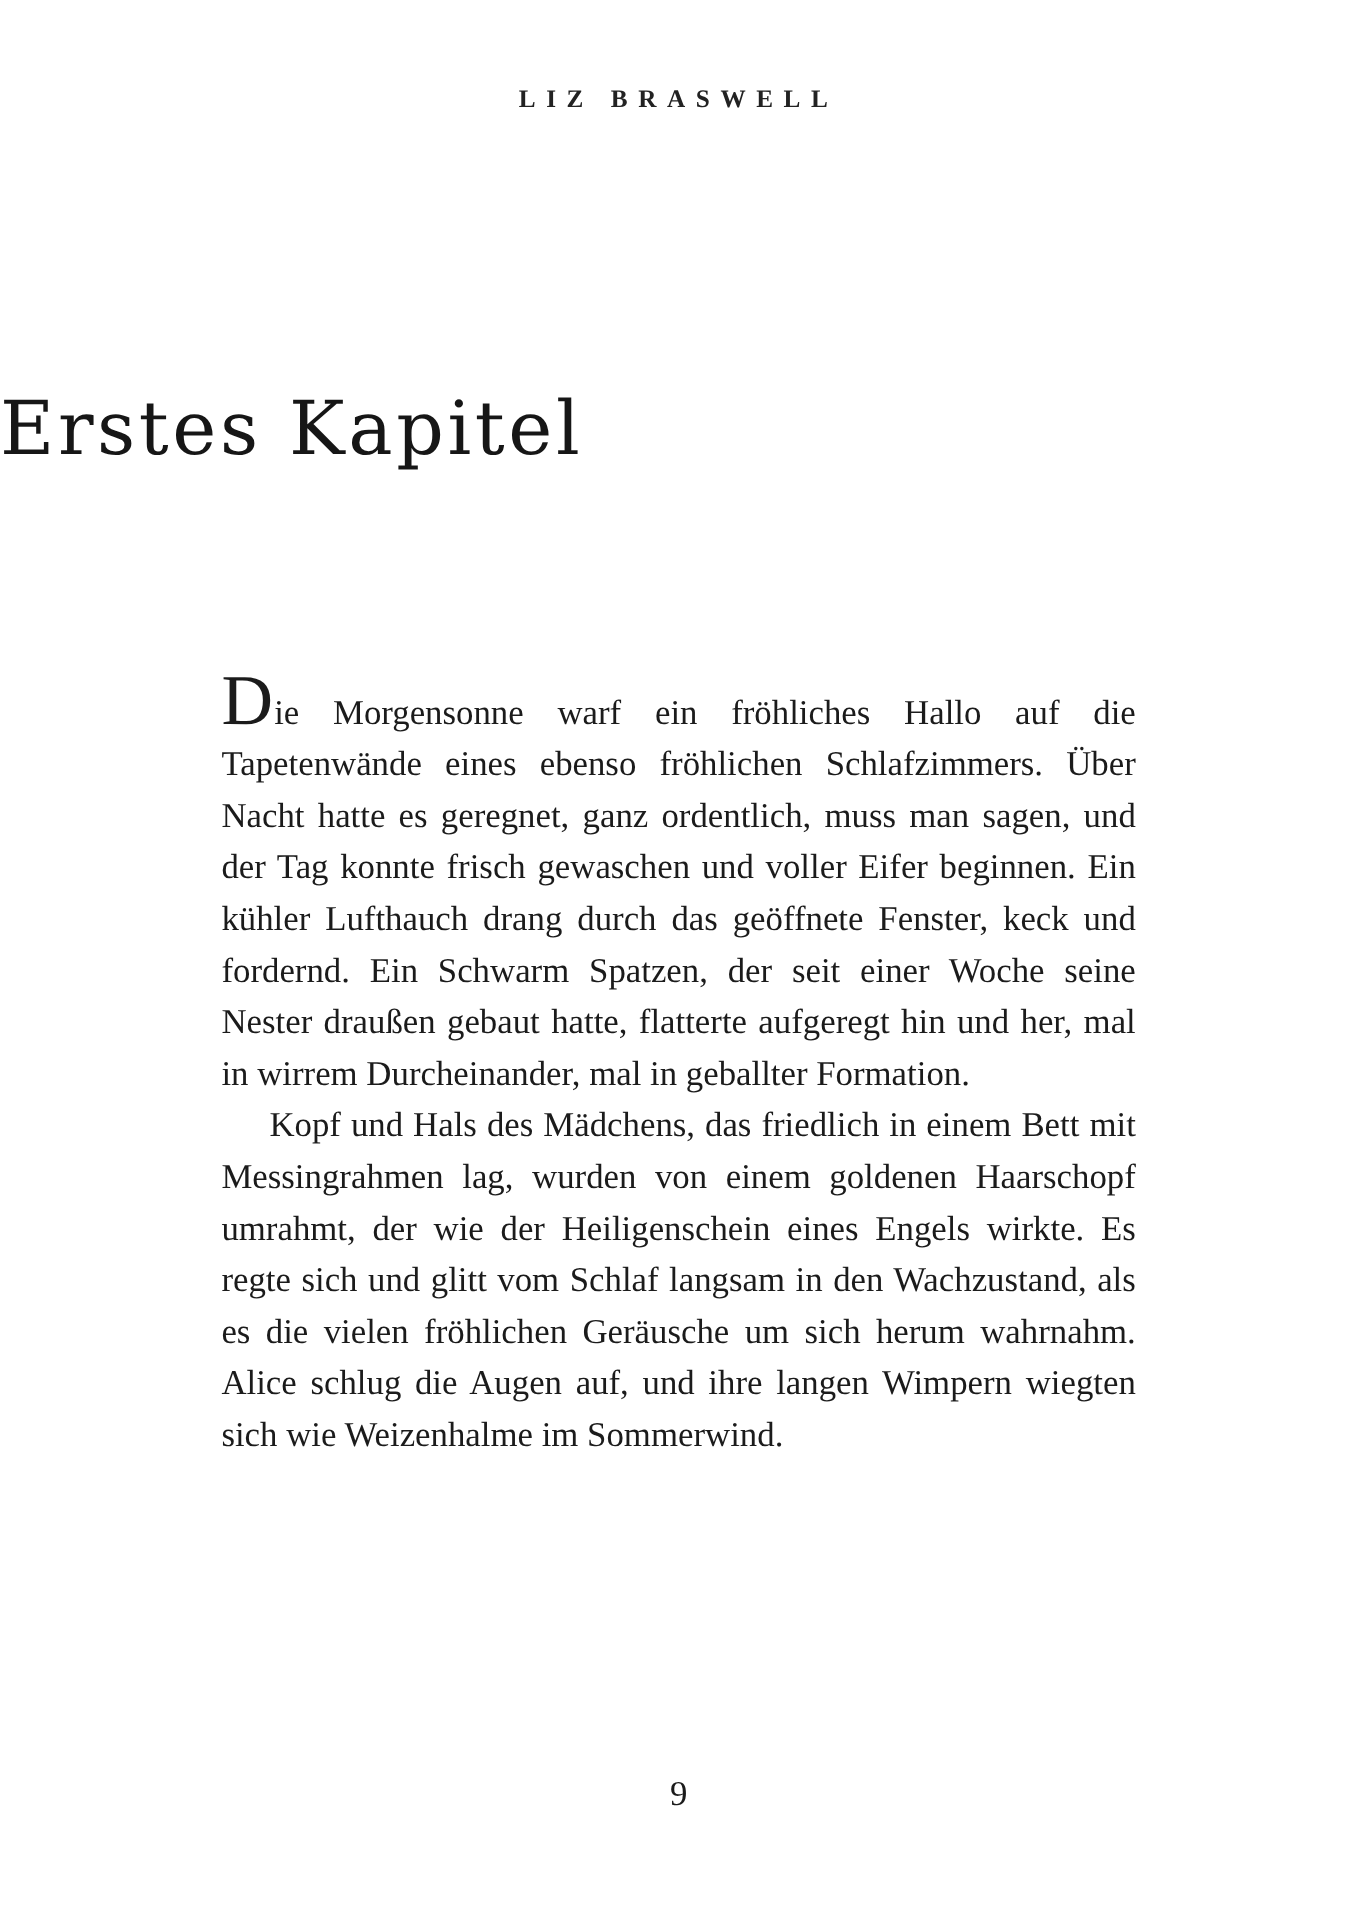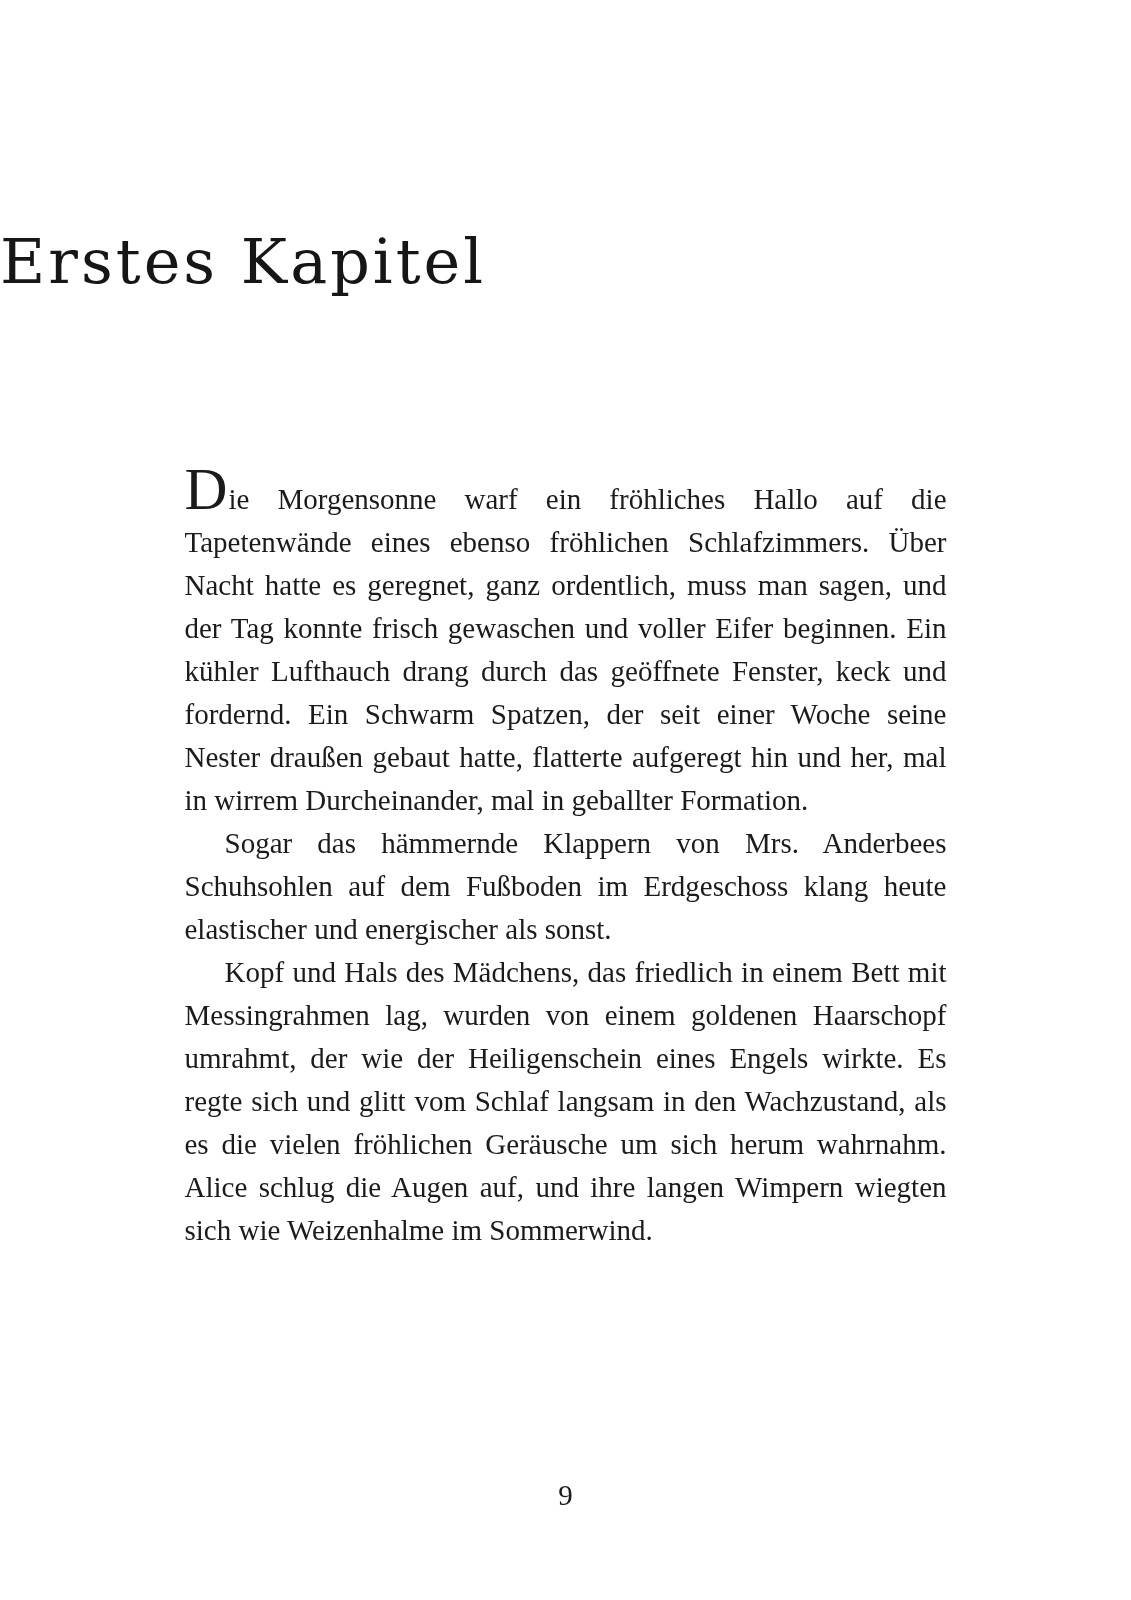--- a/index.html
+++ b/index.html
@@ -72,28 +72,28 @@
     text-align: center;
     font-size: 29px;
     color: #1b1b1b;
   }
 </style>
 </head>
 <body>
 
 <div class="page">
 
+  <div class="running-header">LIZ BRASWELL</div>
 
   <h1 class="chapter-title">Erstes Kapitel</h1>
 
   <div class="body-text">
 
     <p><span class="raised-cap">D</span><span>ie Morgensonne warf ein fröhliches Hallo auf die Tapetenwände eines ebenso fröhlichen Schlafzimmers. Über Nacht hatte es geregnet, ganz ordentlich, muss man sagen, und der Tag konnte frisch gewaschen und voller Eifer beginnen. Ein kühler Lufthauch drang durch das geöffnete Fenster, keck und fordernd. Ein Schwarm Spatzen, der seit einer Woche seine Nester draußen gebaut hatte, flatterte aufgeregt hin und her, mal in wirrem Durcheinander, mal in geballter Formation.</span></p>
 
-    <p class="indented">Sogar das hämmernde Klappern von Mrs. Anderbees Schuhsohlen auf dem Fußboden im Erdgeschoss klang heute elastischer und energischer als sonst.</p>
 
     <p class="indented">Kopf und Hals des Mädchens, das friedlich in einem Bett mit Messingrahmen lag, wurden von einem goldenen Haarschopf umrahmt, der wie der Heiligenschein eines Engels wirkte. Es regte sich und glitt vom Schlaf langsam in den Wachzustand, als es die vielen fröhlichen Geräusche um sich herum wahrnahm. Alice schlug die Augen auf, und ihre langen Wimpern wiegten sich wie Weizenhalme im Sommerwind.</p>
 
   </div>
 
   <div class="page-number">9</div>
 
 </div>
 
 </body></html>

